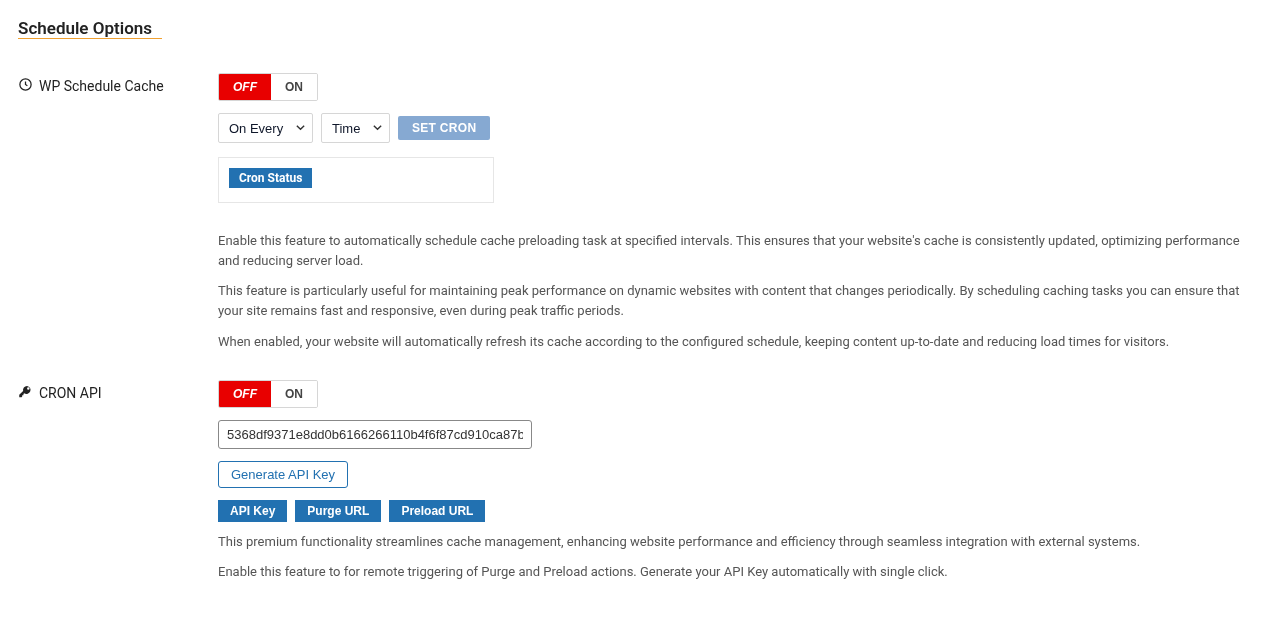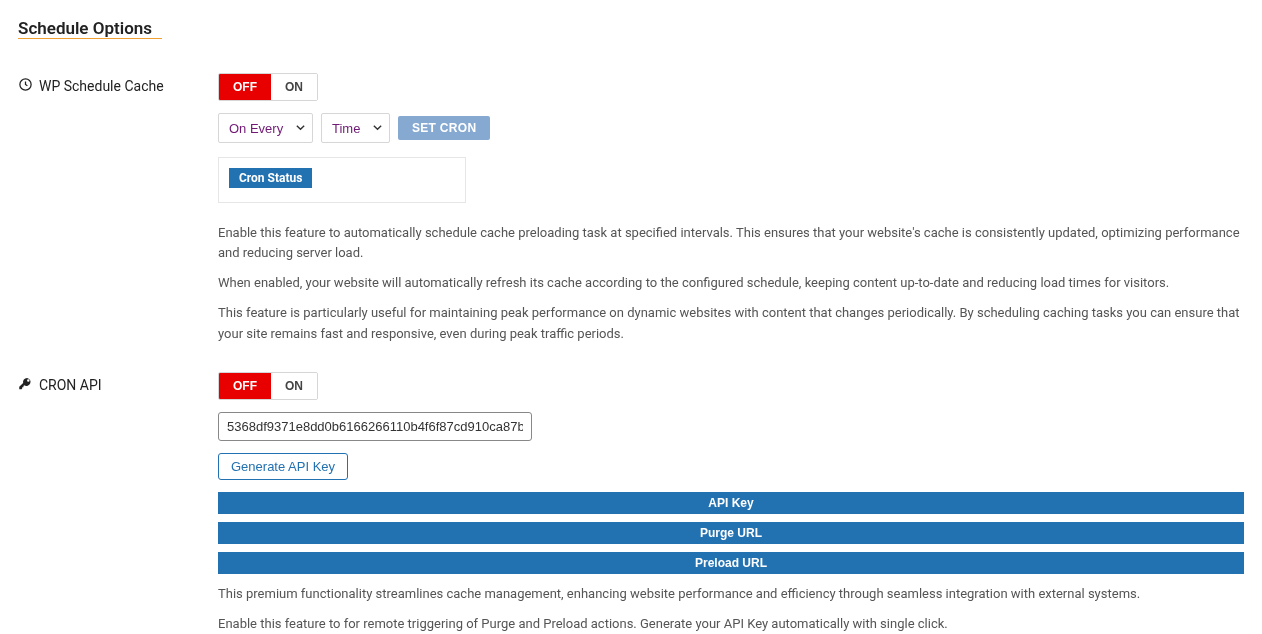--- a/index.html
+++ b/index.html
@@ -53,21 +53,21 @@
     padding: 0 14px;
     font-size: 12px;
     font-weight: 700;
     border: none;
     background: #fff;
     cursor: pointer;
     color: #444;
     display: flex;
     align-items: center;
   }
-  .toggle-btn.active-off { background: #e80000; color: #fff; }
+  .toggle-btn.active-off { background: #e80000; color: #fff; font-style: italic; }
   .toggle-btn.inactive { background: #fff; }
 
   .controls-line {
     margin-top: 12px;
     display: flex;
     gap: 8px;
     align-items: center;
     flex-wrap: wrap;
   }
   .select-wrap {
@@ -79,21 +79,21 @@
     background: #fff;
     height: 30px;
   }
   .select-wrap select {
     appearance: none;
     -webkit-appearance: none;
     border: none;
     background: transparent;
     padding: 5px 28px 5px 10px;
     font-size: 13px;
-    color: #701a75;
+    color: #0f172a;
     cursor: pointer;
     outline: none;
     height: 100%;
   }
   .select-wrap .chev {
     position: absolute;
     right: 6px;
     pointer-events: none;
   }
   .btn-setcron {
@@ -106,21 +106,21 @@
     height: 24px;
     border-radius: 2px;
     cursor: pointer;
     letter-spacing: 0.3px;
   }
 
   .status-box {
     margin-top: 14px;
     border: 1px solid #e6e6e6;
     padding: 10px 10px 14px 10px;
-    width: 248px;
+    width: 276px;
     background: #fff;
   }
   .status-badge {
     display: inline-block;
     background: #2271b1;
     color: #fff;
     font-size: 12px;
     font-weight: 700;
     padding: 3px 10px;
   }
@@ -131,21 +131,21 @@
     font-size: 13px;
     color: #333;
   }
 
   .desc {
     margin: 10px 0 0 0;
     color: #555;
     font-size: 13px;
     line-height: 1.55;
   }
-  .desc.first-after-box { margin-top: 20px; }
+  .desc.first-after-box { margin-top: 28px; }
 
   .text-input {
     margin-top: 12px;
     border: 1px solid #888;
     border-radius: 3px;
     padding: 6px 8px;
     font-size: 13px;
     width: 314px;
     color: #333;
   }
@@ -157,21 +157,20 @@
     background: #fff;
     padding: 5px 12px;
     font-size: 13px;
     border-radius: 3px;
     cursor: pointer;
   }
   .pill-row {
     margin-top: 12px;
     display: flex;
     gap: 8px;
-    flex-direction: column;
   }
   .pill {
     background: #2271b1;
     color: #fff;
     border: none;
     padding: 4px 12px;
     font-size: 12px;
     font-weight: 700;
     cursor: pointer;
   }
@@ -223,22 +222,22 @@
         </span>
       </span>
       <button class="btn-setcron">SET CRON</button>
     </div>
 
     <div class="status-box">
       <span class="status-badge">Cron Status</span>
     </div>
 
     <p class="desc first-after-box">Enable this feature to automatically schedule cache preloading task at specified intervals. This ensures that your website's cache is consistently updated, optimizing performance and reducing server load.</p>
+    <p class="desc">This feature is particularly useful for maintaining peak performance on dynamic websites with content that changes periodically. By scheduling caching tasks you can ensure that your site remains fast and responsive, even during peak traffic periods.</p>
     <p class="desc">When enabled, your website will automatically refresh its cache according to the configured schedule, keeping content up-to-date and reducing load times for visitors.</p>
-    <p class="desc">This feature is particularly useful for maintaining peak performance on dynamic websites with content that changes periodically. By scheduling caching tasks you can ensure that your site remains fast and responsive, even during peak traffic periods.</p>
   </div>
 </div>
 
 
 <div class="row">
   <div class="row-label">
     <span>
       <svg viewBox="0 0 24 24" fill="#222">
           <path d="M14.5 3a6.5 6.5 0 0 0-6.3 8.1L2 17.3V21h3.7l1-1v-2h2v-2l1.2-1.2A6.5 6.5 0 1 0 14.5 3zm2 6a2 2 0 1 1 0-4 2 2 0 0 1 0 4z"></path>
         </svg>

